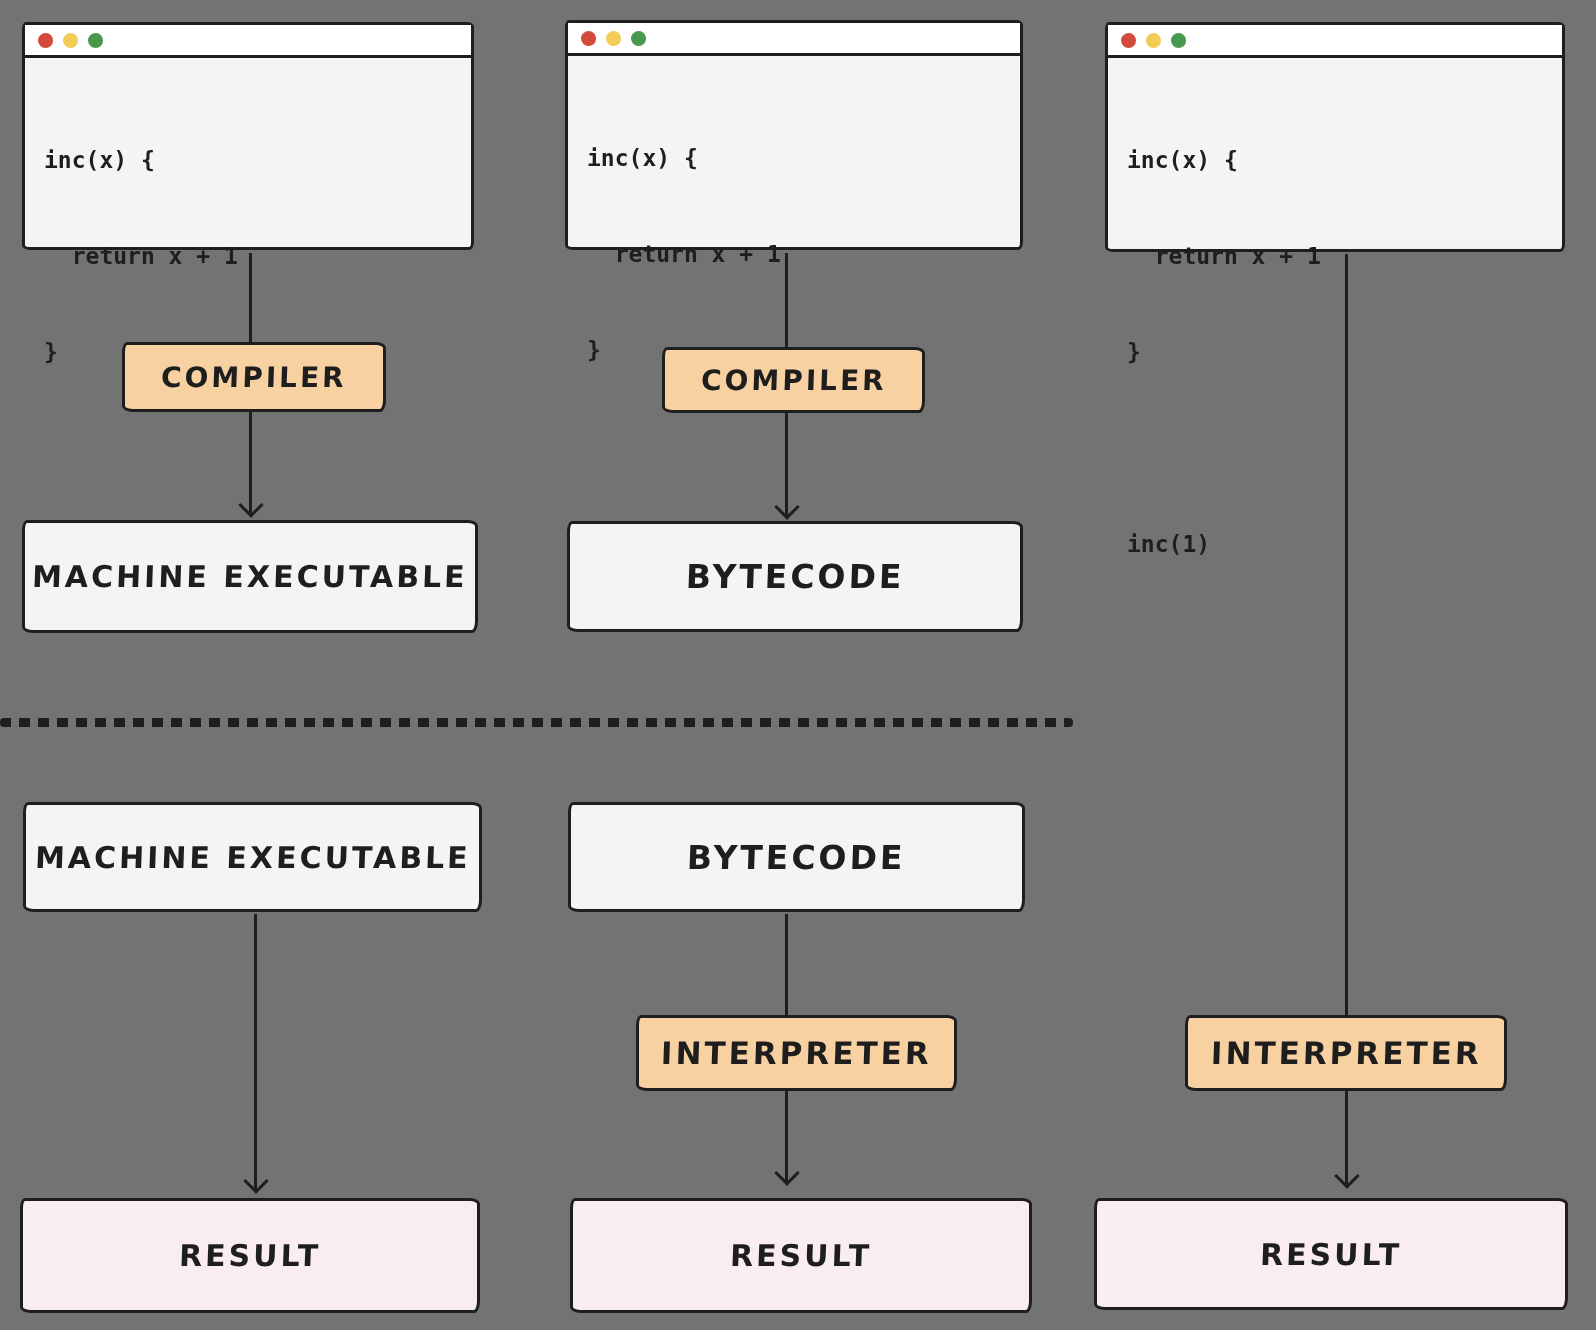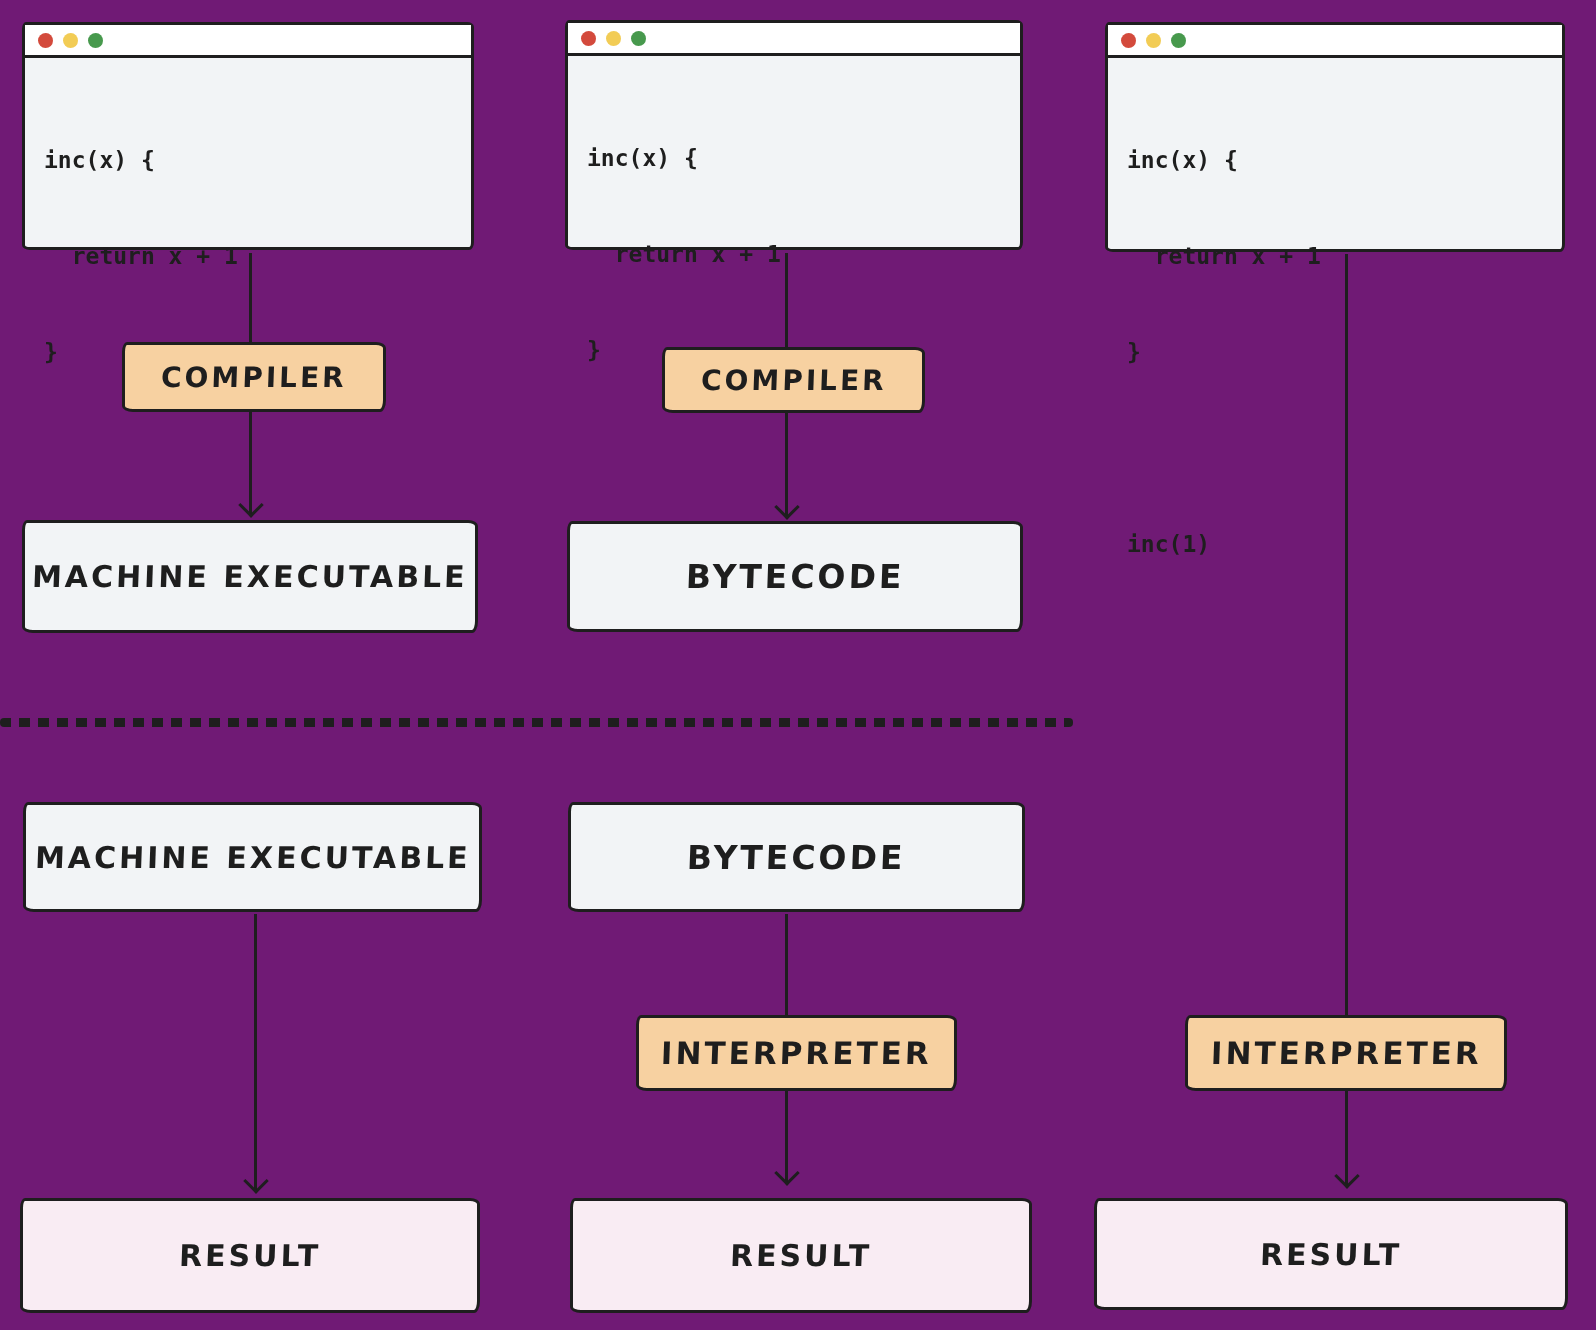--- a/index.html
+++ b/index.html
@@ -7,21 +7,21 @@
     --panel:#f2f4f6;
     --accent:#f7d1a1;
     --result:#f9ecf3;
     --titlebar:#ffffff;
     --dot-red:#d34a3c;
     --dot-yellow:#f2cc55;
     --dot-green:#47994d;
   }
   html,body{margin:0;padding:0;background:#ffffff;}
   .canvas{
-    position:relative;width:1596px;height:1330px;background:#701a75;overflow:hidden;
+    position:relative;width:1596px;height:1330px;background:#737373;overflow:hidden;
     font-family:"DejaVu Sans","Liberation Sans",sans-serif;color:var(--stroke);
   }
   
   .window{
     position:absolute;border:3px solid var(--stroke);background:var(--panel);
     border-radius:4px 7px 5px 8px/7px 5px 8px 5px;box-sizing:border-box;
   }
   .titlebar{
     height:30px;background:var(--titlebar);border-bottom:3px solid var(--stroke);
     display:flex;align-items:center;gap:10px;padding-left:13px;

